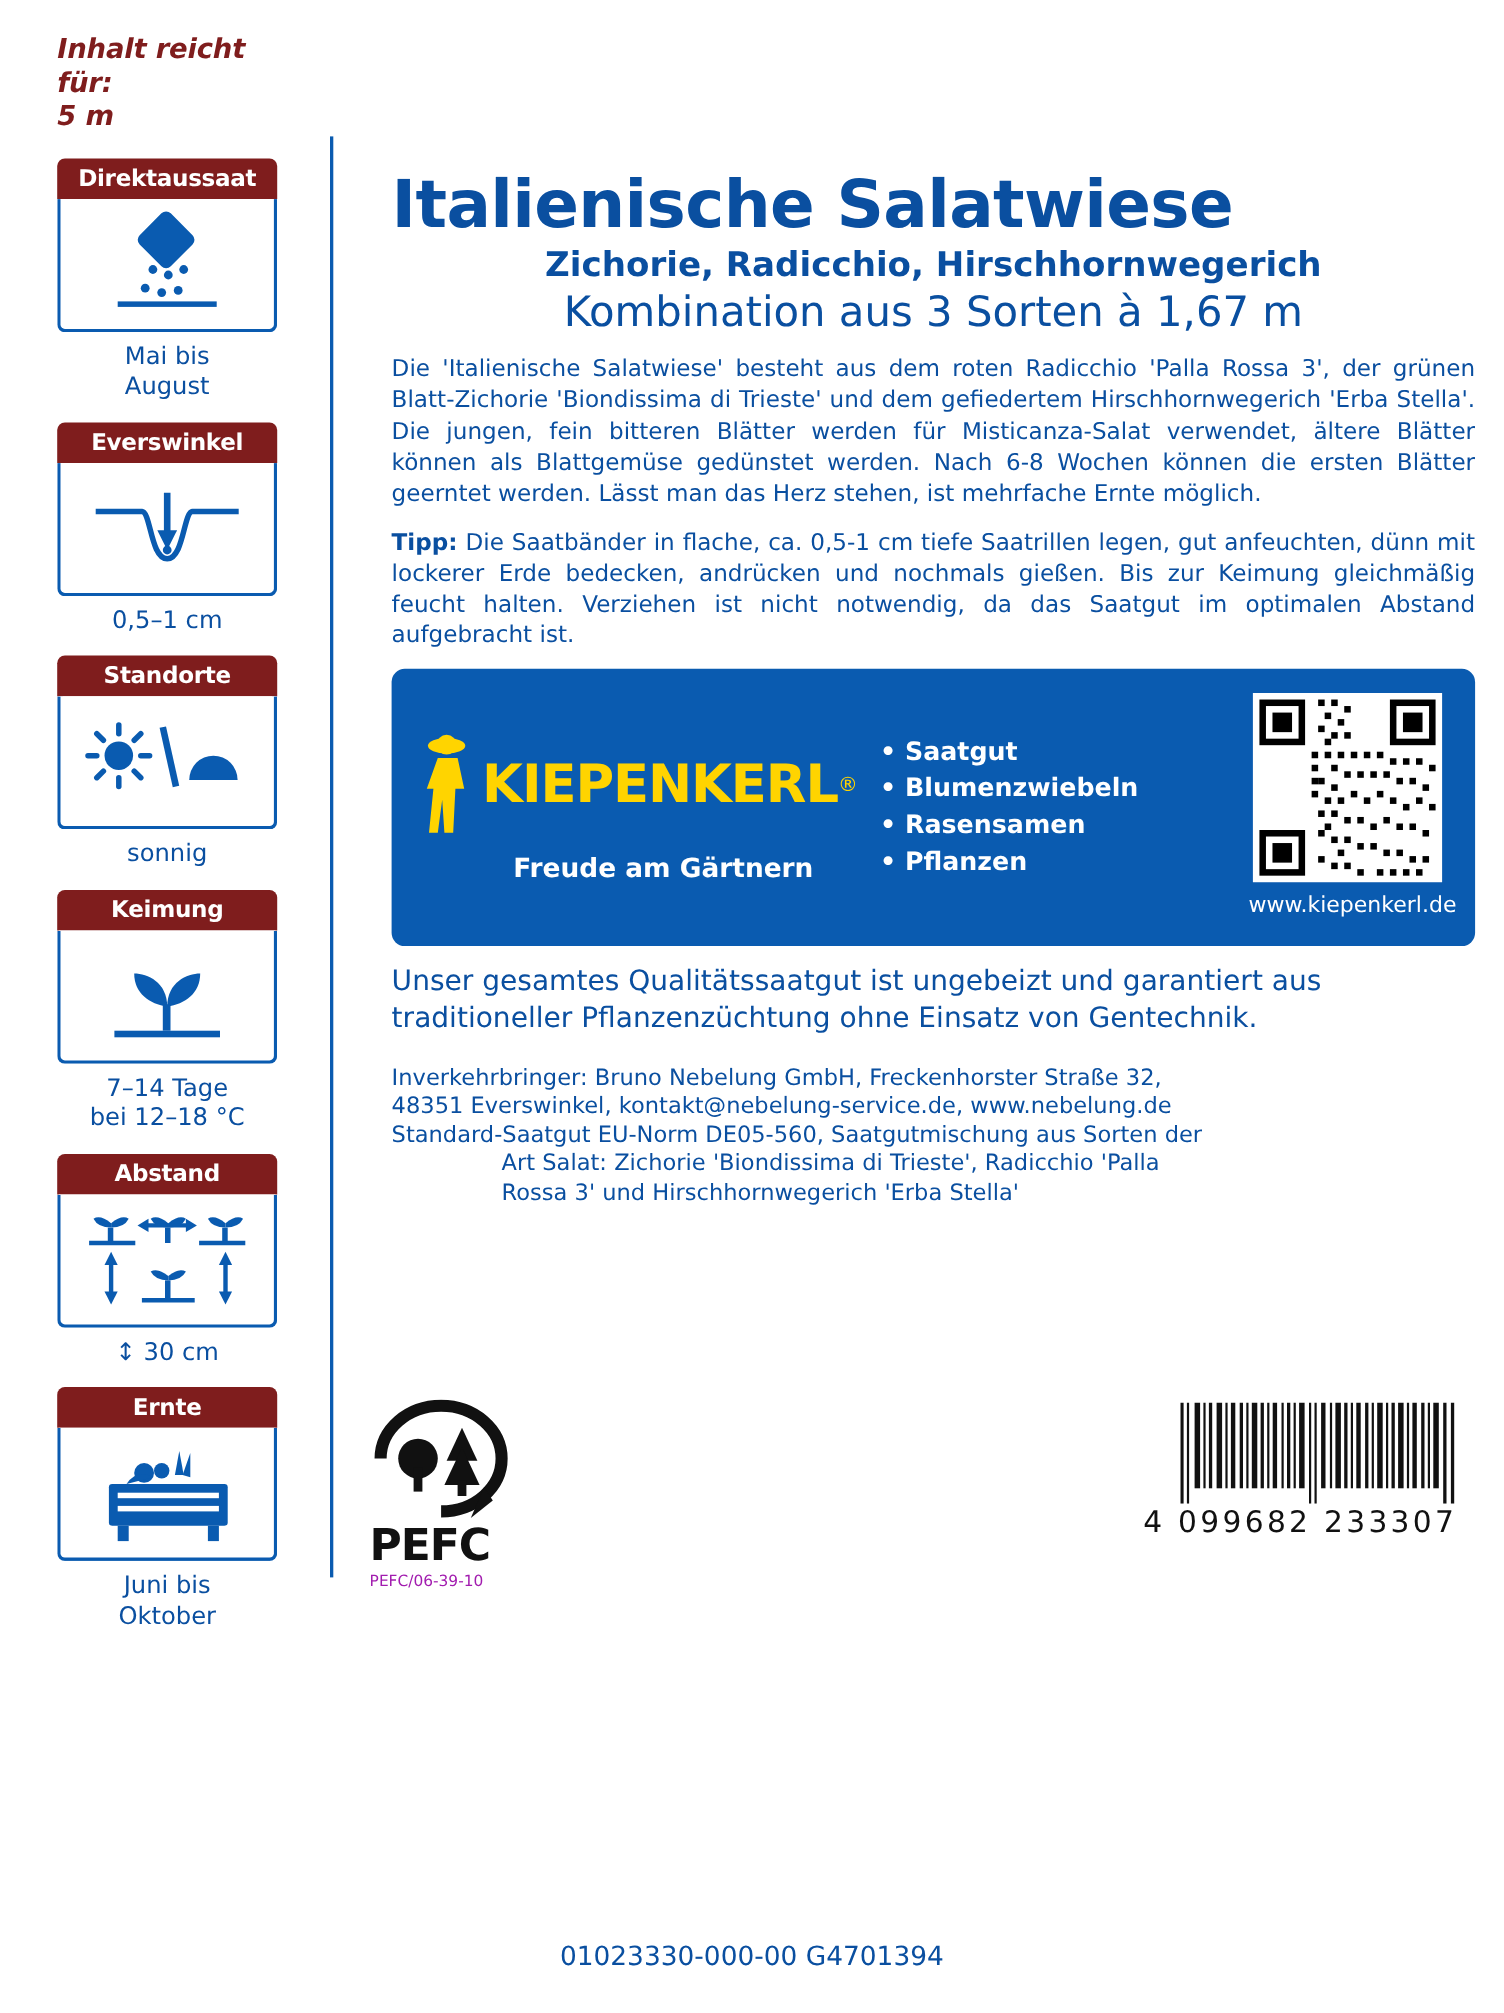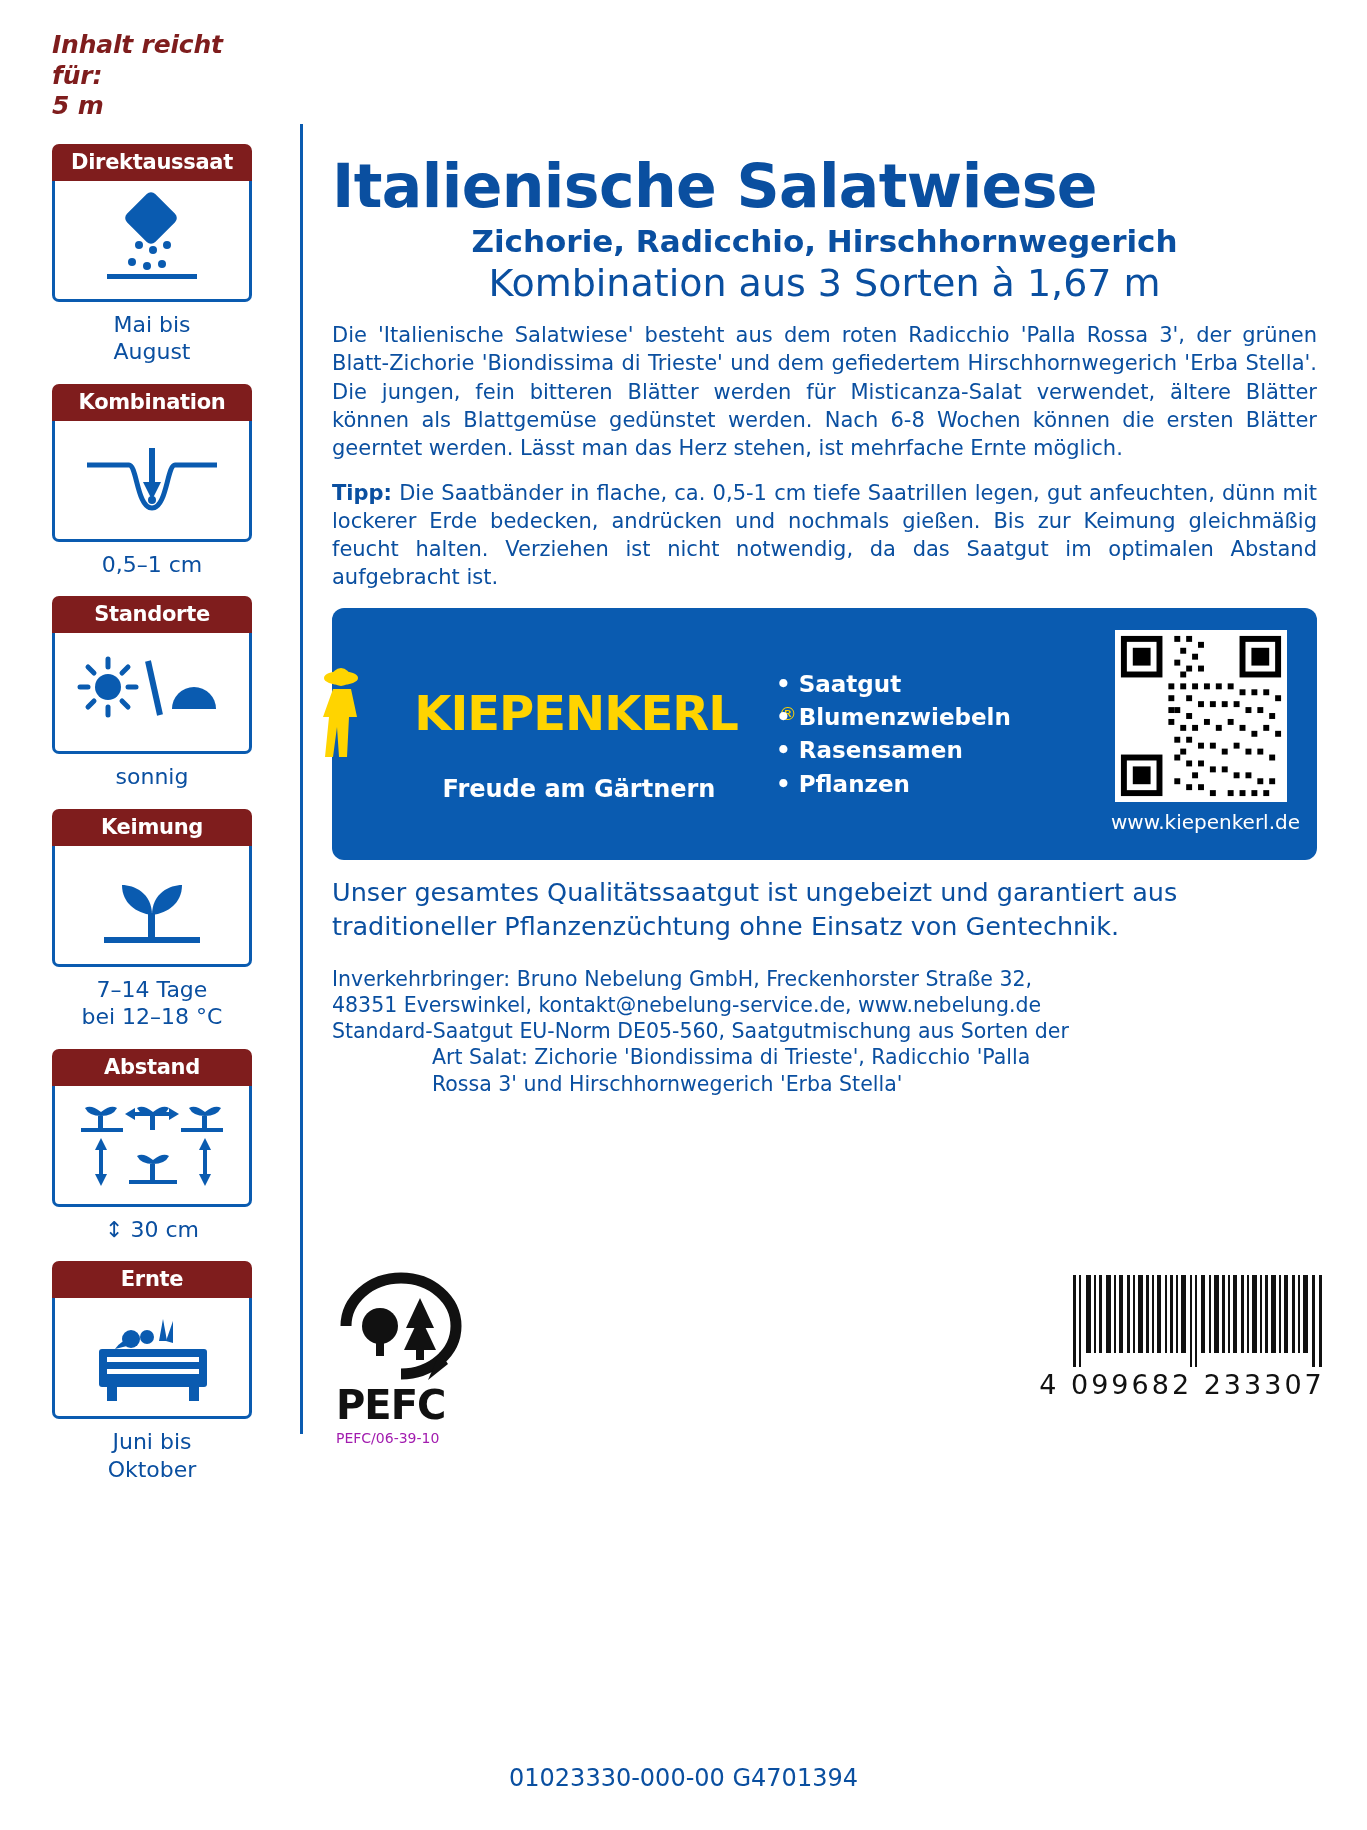--- a/index.html
+++ b/index.html
@@ -78,21 +78,21 @@
     left: 300px;
     top: 124px;
     width: 3px;
     height: 1310px;
     background: #0a5bb0;
   }
 
   
   .right-col {
     position: absolute;
-    left: 332px;
+    left: 356px;
     top: 155px;
     width: 985px;
   }
   h1.title {
     font-size: 60px;
     font-weight: 700;
     color: #0a4fa0;
     margin: 0 0 6px 0;
     line-height: 1.05;
     letter-spacing: -0.6px;
@@ -138,21 +138,20 @@
   .brand-left {
     display: flex;
     align-items: center;
     width: 400px;
     flex-direction: column;
     justify-content: center;
   }
   .brand-logo-row {
     display: flex;
     align-items: center;
-    gap: 41px;
   }
   .brand-word {
     font-size: 48px;
     font-weight: 700;
     color: #ffd400;
     letter-spacing: -1px;
     line-height: 1;
   }
   .brand-reg {
     font-size: 18px;
@@ -278,21 +277,21 @@
           <circle cx="45" cy="72" r="4" fill="#0a5bb0"></circle>
           <circle cx="60" cy="76" r="4" fill="#0a5bb0"></circle>
           <circle cx="75" cy="74" r="4" fill="#0a5bb0"></circle>
           <rect x="20" y="84" width="90" height="5" fill="#0a5bb0"></rect>
         </svg>
       </div>
       <div class="icon-caption">Mai bis<br>August</div>
     </div>
 
     <div class="icon-block">
-      <div class="icon-header">Kombination</div>
+      <div class="icon-header">Everswinkel</div>
       <div class="icon-body">
         <svg width="150" height="100" viewBox="0 0 150 100">
           <path d="M10 35 H52 C60 35 60 78 75 78 C90 78 90 35 98 35 H140" stroke="#0a5bb0" stroke-width="5" fill="none"></path>
           <line x1="75" y1="18" x2="75" y2="58" stroke="#0a5bb0" stroke-width="6"></line>
           <polygon points="75,70 66,52 84,52" fill="#0a5bb0"></polygon>
           <circle cx="75" cy="70" r="4" fill="#0a5bb0"></circle>
         </svg>
       </div>
       <div class="icon-caption">0,5–1 cm</div>
     </div>

